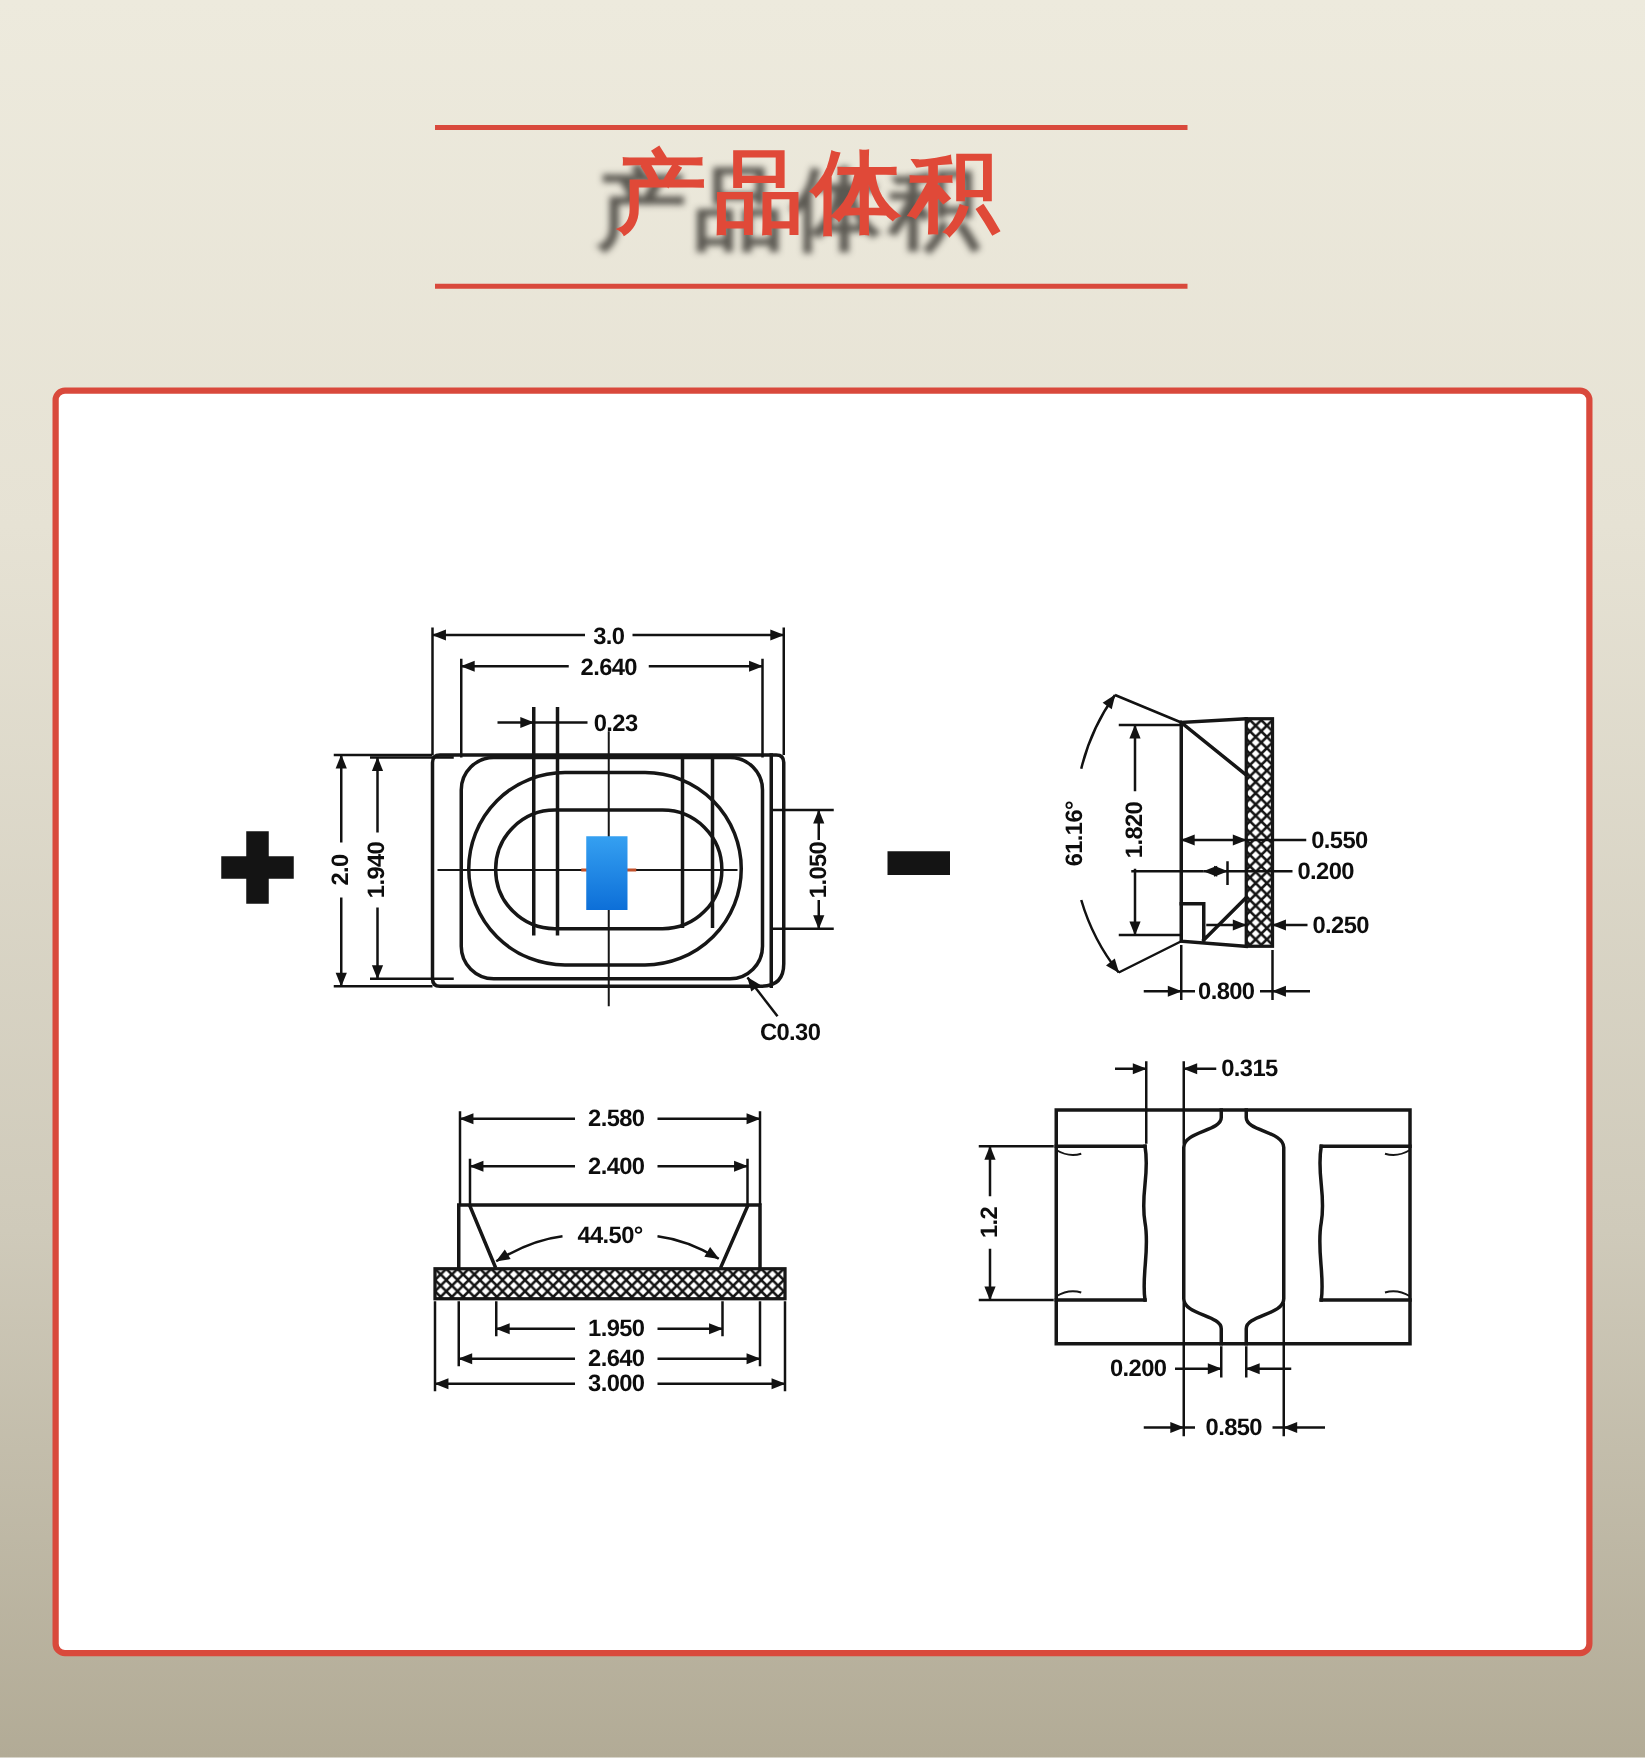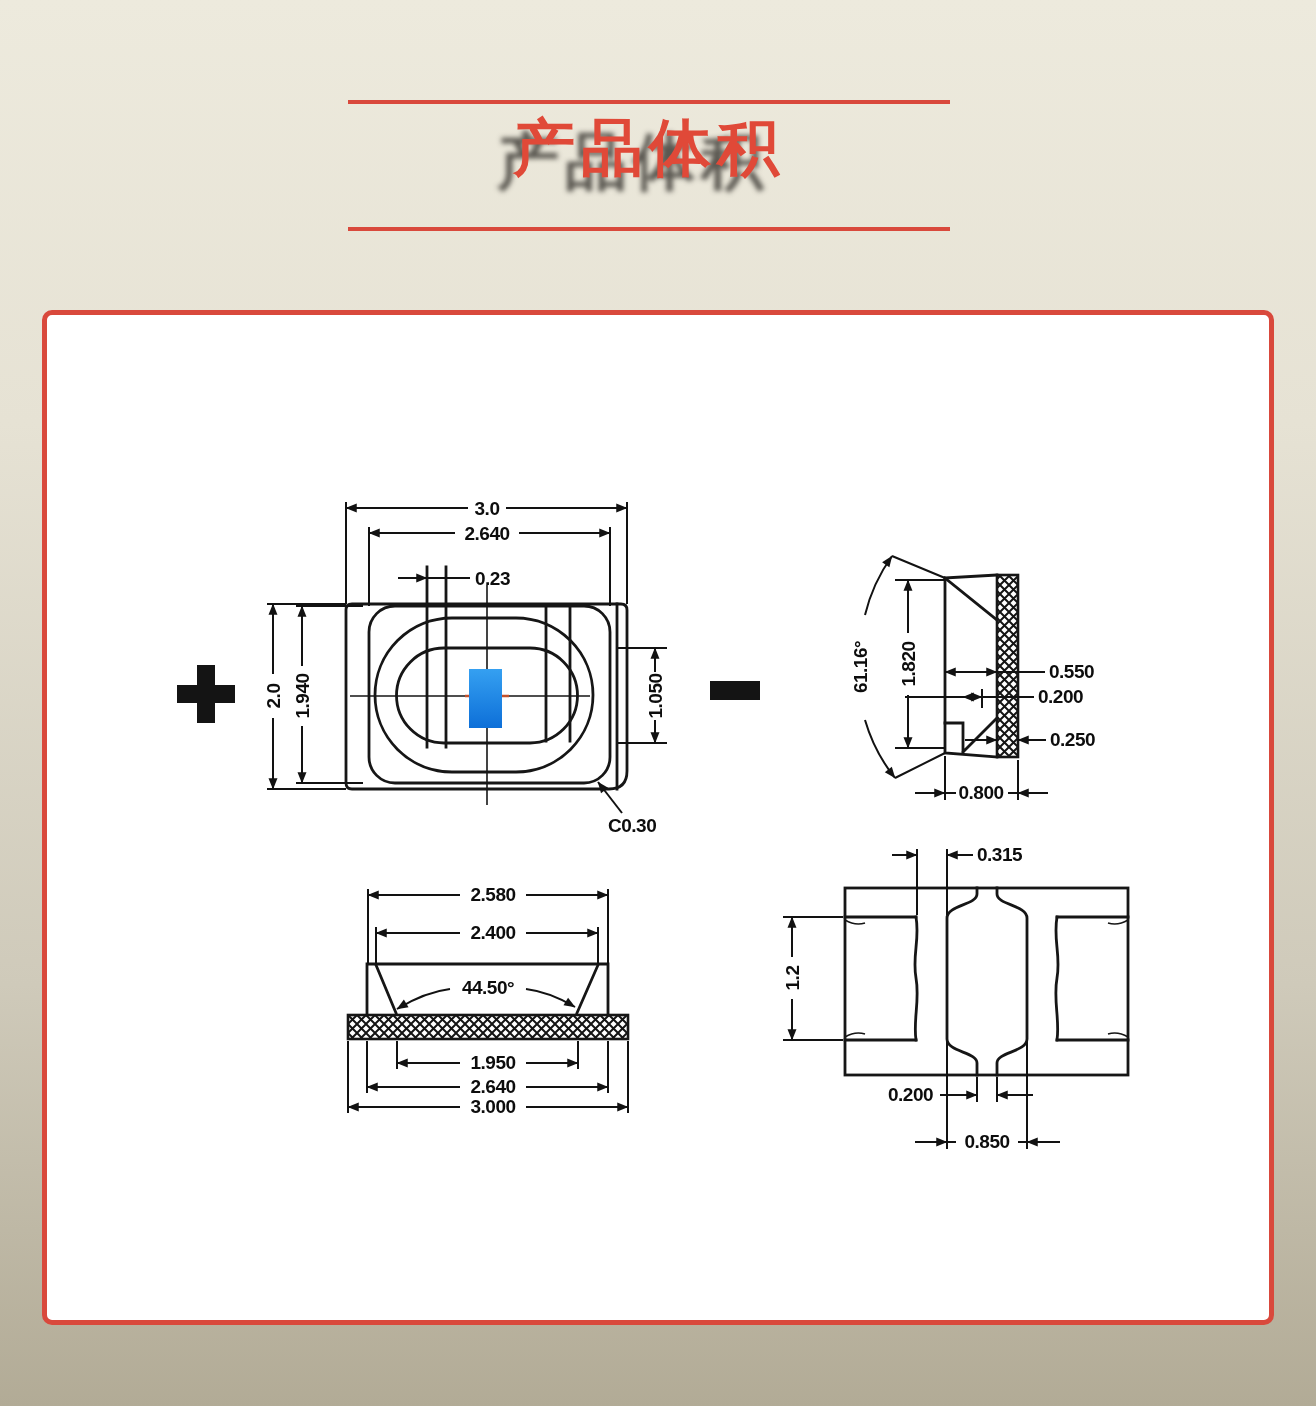--- a/index.html
+++ b/index.html
@@ -5,21 +5,21 @@
   html,body{margin:0;padding:0;}
   body{
     width:1316px;height:1406px;
     background:linear-gradient(180deg,#edeadd 0%,#e6e2d4 30%,#cfcaba 70%,#b2ab96 100%);
     font-family:"Liberation Sans",sans-serif;
     position:relative;overflow:hidden;
   }
   .rule{position:absolute;height:4px;background:#d9493c;left:348px;width:602px;}
   .title{
     position:absolute;left:348px;top:106px;width:602px;text-align:center;
-    font-size:62px;font-weight:bold;color:#e04938;letter-spacing:6px;
+    font-size:72px;font-weight:bold;color:#e04938;letter-spacing:6px;
     text-shadow:-16px 14px 5px rgba(55,52,48,0.8);
     font-family:"DejaVu Sans","Liberation Sans",sans-serif;
   }
   .panel{
     position:absolute;left:42px;top:310px;width:1222px;height:1005px;
     background:#ffffff;border:5px solid #d9493c;border-radius:10px;
   }
   svg{position:absolute;}
   .ln{stroke:#161616;stroke-width:2.8;fill:none;stroke-linecap:square;}
   .thin{stroke:#161616;stroke-width:1.6;fill:none;}

